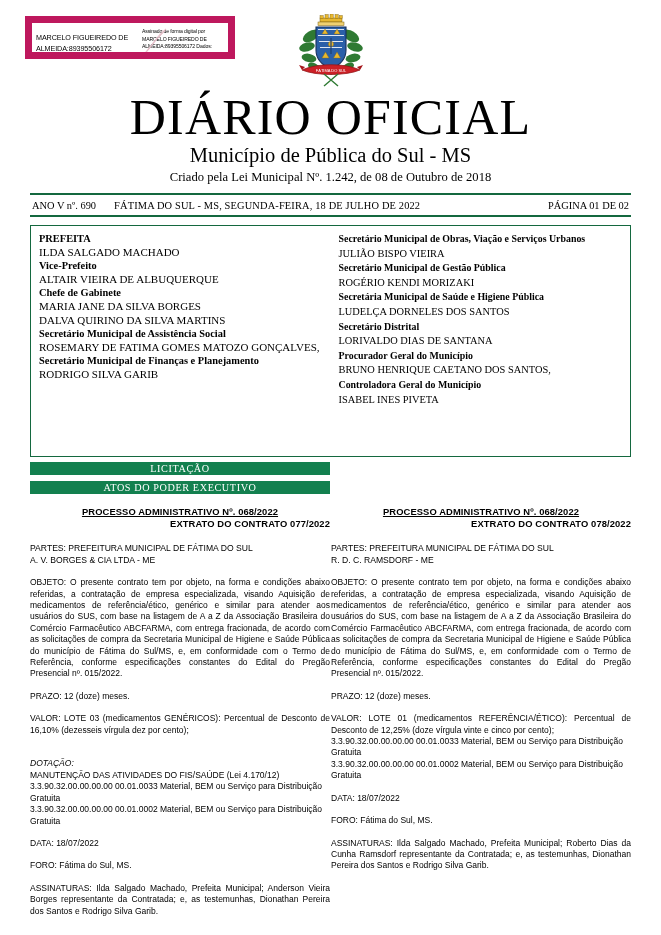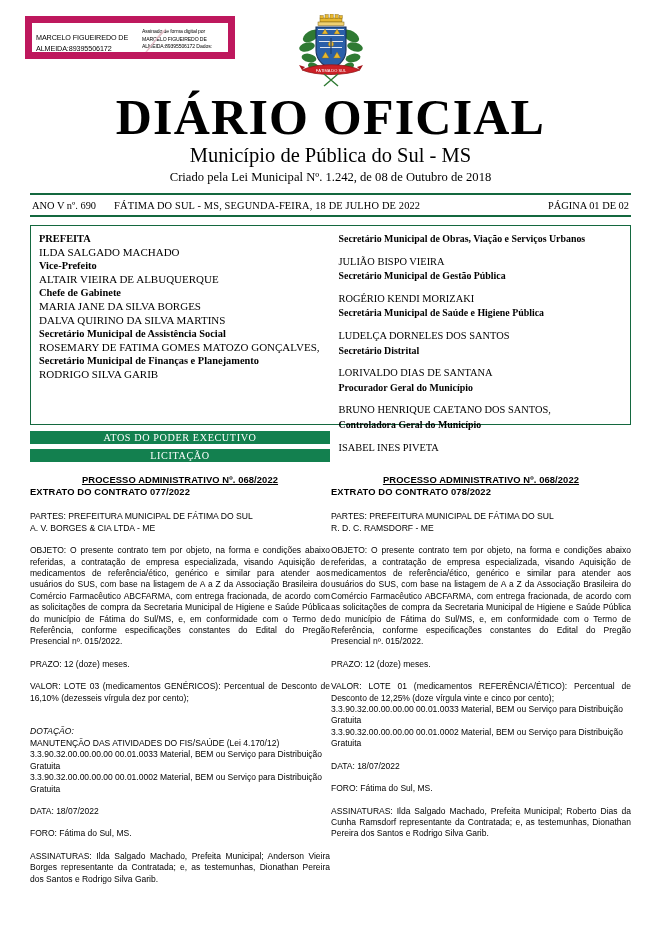--- a/index.html
+++ b/index.html
@@ -76,21 +76,21 @@
   
   .masthead {
     padding-top: 92px;
     text-align: center;
   }
   .do-title {
     font-family: "Liberation Serif", serif;
     font-size: 50px;
     line-height: 50px;
     letter-spacing: 1.2px;
-    font-weight: 700;
+    font-weight: 400;
   }
   .do-sub {
     font-family: "Liberation Serif", serif;
     font-size: 20.5px;
     line-height: 25px;
     margin-top: 1px;
   }
   .do-law {
     font-family: "Liberation Serif", serif;
     font-size: 12.6px;
@@ -116,21 +116,21 @@
     right: 2px;
   }
 
   
   .officials {
     margin-top: 8px;
     border: 1.4px solid #14683f;
     display: flex;
     padding: 6px 8px 8px 8px;
     box-sizing: border-box;
-    height: 200px;
+    height: 232px;
   }
   .off-col {
     width: 50%;
     box-sizing: border-box;
   }
   .off-col.left { padding-right: 10px; }
   .off-col.right { padding-left: 8px; }
   .off-role {
     font-family: "Liberation Serif", serif;
     font-weight: bold;
@@ -138,21 +138,21 @@
     line-height: 13.6px;
     text-align: justify;
   }
   .off-role.wrap { text-align: justify; }
   .off-name {
     font-family: "Liberation Serif", serif;
     font-size: 11px;
     line-height: 13.6px;
   }
   .off-col.right .off-role { font-size: 9.9px; line-height: 14.6px; }
-  .off-col.right .off-name { font-size: 10.4px; line-height: 14.6px; margin-top: 8px; }
+  .off-col.right .off-name { font-size: 10.4px; line-height: 14.6px; }
 
   
   .banner {
     background: #13804f;
     color: #ffffff;
     text-align: center;
     font-family: "Liberation Serif", serif;
     font-size: 10.2px;
     letter-spacing: 0.6px;
     height: 13px;
@@ -178,21 +178,21 @@
   .proc-title {
     text-align: center;
     font-family: "Liberation Sans", sans-serif;
     font-weight: bold;
     font-size: 9.4px;
     line-height: 12.4px;
     text-decoration: underline;
     letter-spacing: 0.1px;
   }
   .proc-sub {
-    text-align: left;
+    text-align: right;
     font-family: "Liberation Sans", sans-serif;
     font-weight: bold;
     font-size: 9.4px;
     line-height: 12.6px;
     letter-spacing: 0.1px;
   }
   .blk {
     font-family: "Liberation Sans", sans-serif;
     font-size: 8.5px;
     line-height: 11.4px;
@@ -313,25 +313,25 @@
       <div class="off-name">LUDELÇA DORNELES DOS SANTOS</div>
       <div class="off-role">Secretário Distrital</div>
       <div class="off-name">LORIVALDO DIAS DE SANTANA</div>
       <div class="off-role">Procurador Geral do Município</div>
       <div class="off-name">BRUNO HENRIQUE CAETANO DOS SANTOS,</div>
       <div class="off-role">Controladora Geral do Município</div>
       <div class="off-name">ISABEL INES PIVETA</div>
     </div>
   </div>
 
+  <div class="banner-wrap second">
+    <div class="banner">LICITAÇÃO</div>
+  </div>
   <div class="banner-wrap">
     <div class="banner">ATOS DO PODER EXECUTIVO</div>
-  </div>
-  <div class="banner-wrap second">
-    <div class="banner">LICITAÇÃO</div>
   </div>
 
   <div class="body-cols">
 
     <div class="col left">
       <div class="proc-title">PROCESSO ADMINISTRATIVO Nº. 068/2022</div>
       <div class="proc-sub">EXTRATO DO CONTRATO 077/2022</div>
       <div class="partes">PARTES: PREFEITURA MUNICIPAL DE FÁTIMA DO SUL
               A. V. BORGES &amp; CIA LTDA - ME</div>
       <div class="blk just">OBJETO: O presente contrato tem por objeto, na forma e condições abaixo referidas, a contratação de empresa especializada, visando Aquisição de medicamentos de referência/ético, genérico e similar para atender aos usuários do SUS, com base na listagem de A a Z da Associação Brasileira do Comércio Farmacêutico ABCFARMA, com entrega fracionada, de acordo com as solicitações de compra da Secretaria Municipal de Higiene e Saúde Pública do município de Fátima do Sul/MS, e, em conformidade com o Termo de Referência, conforme especificações constantes do Edital do Pregão Presencial nº. 015/2022.</div>

